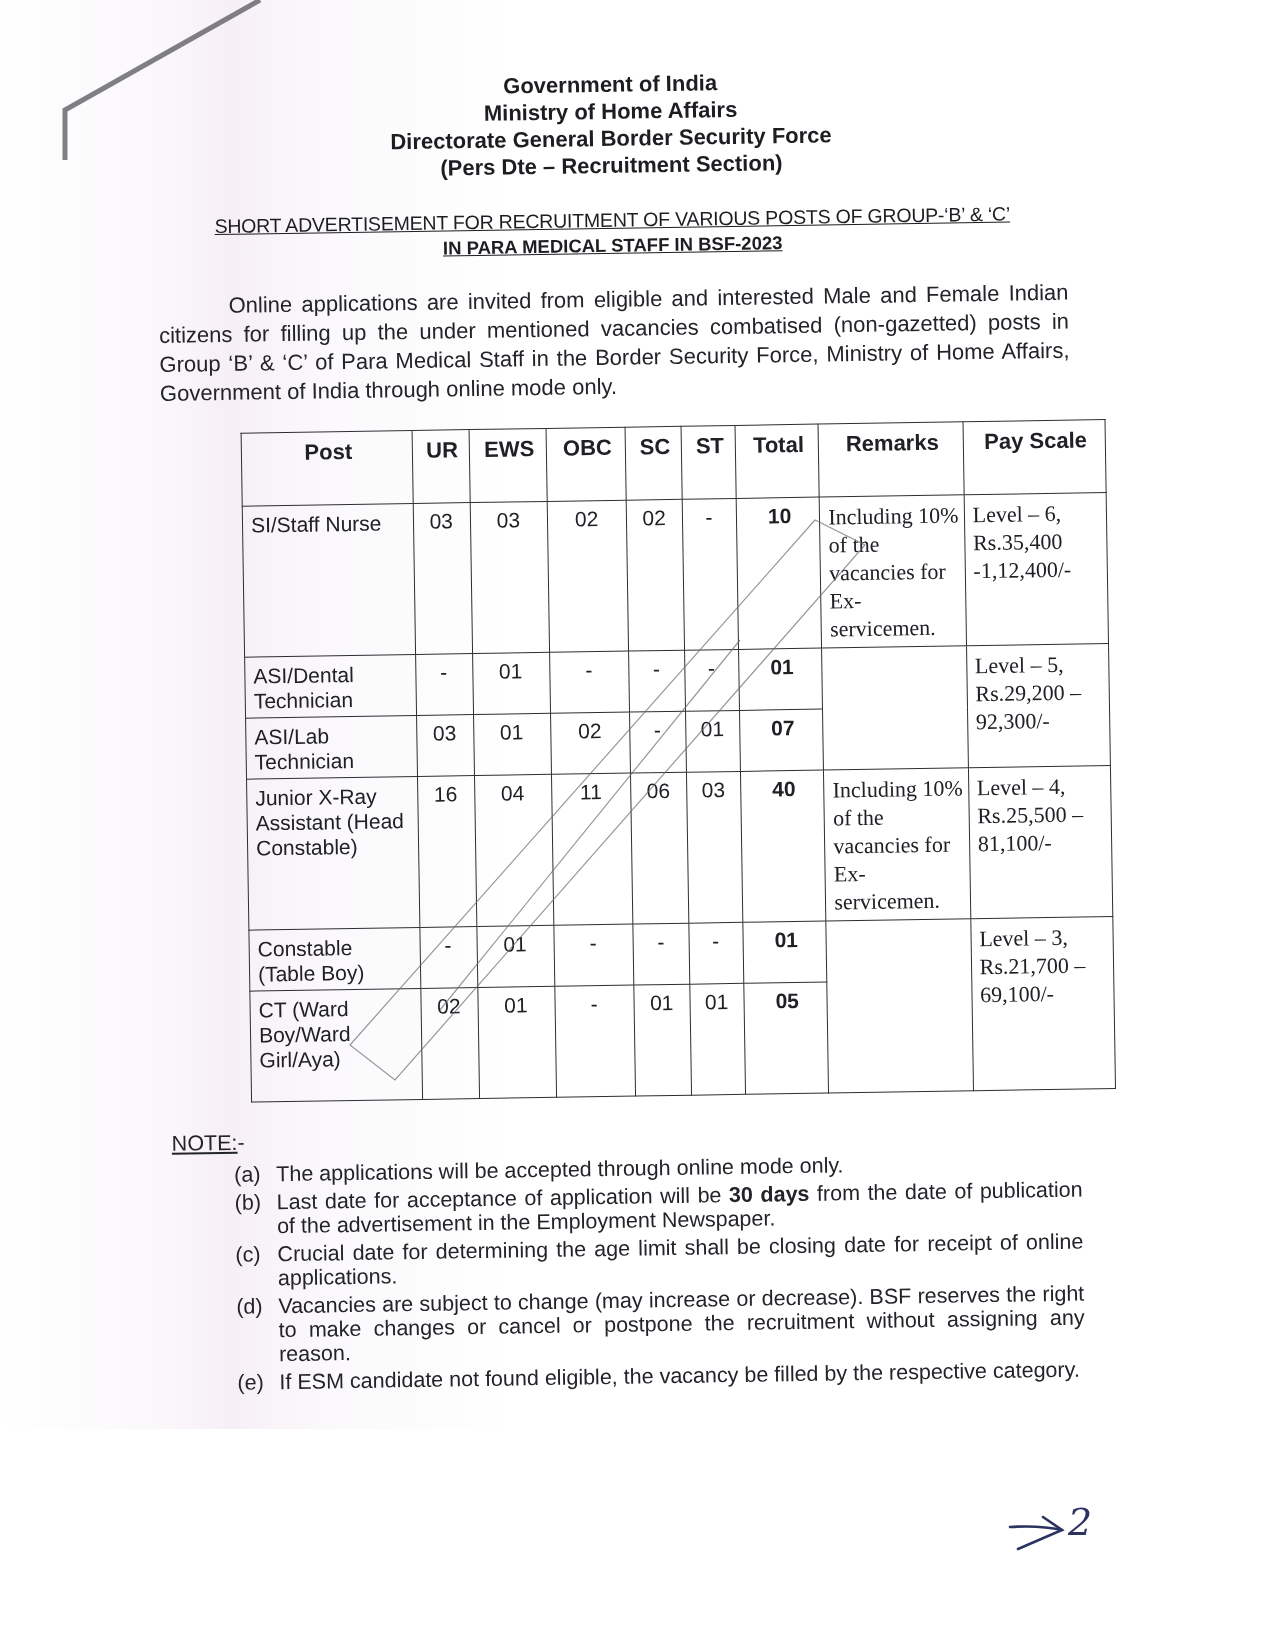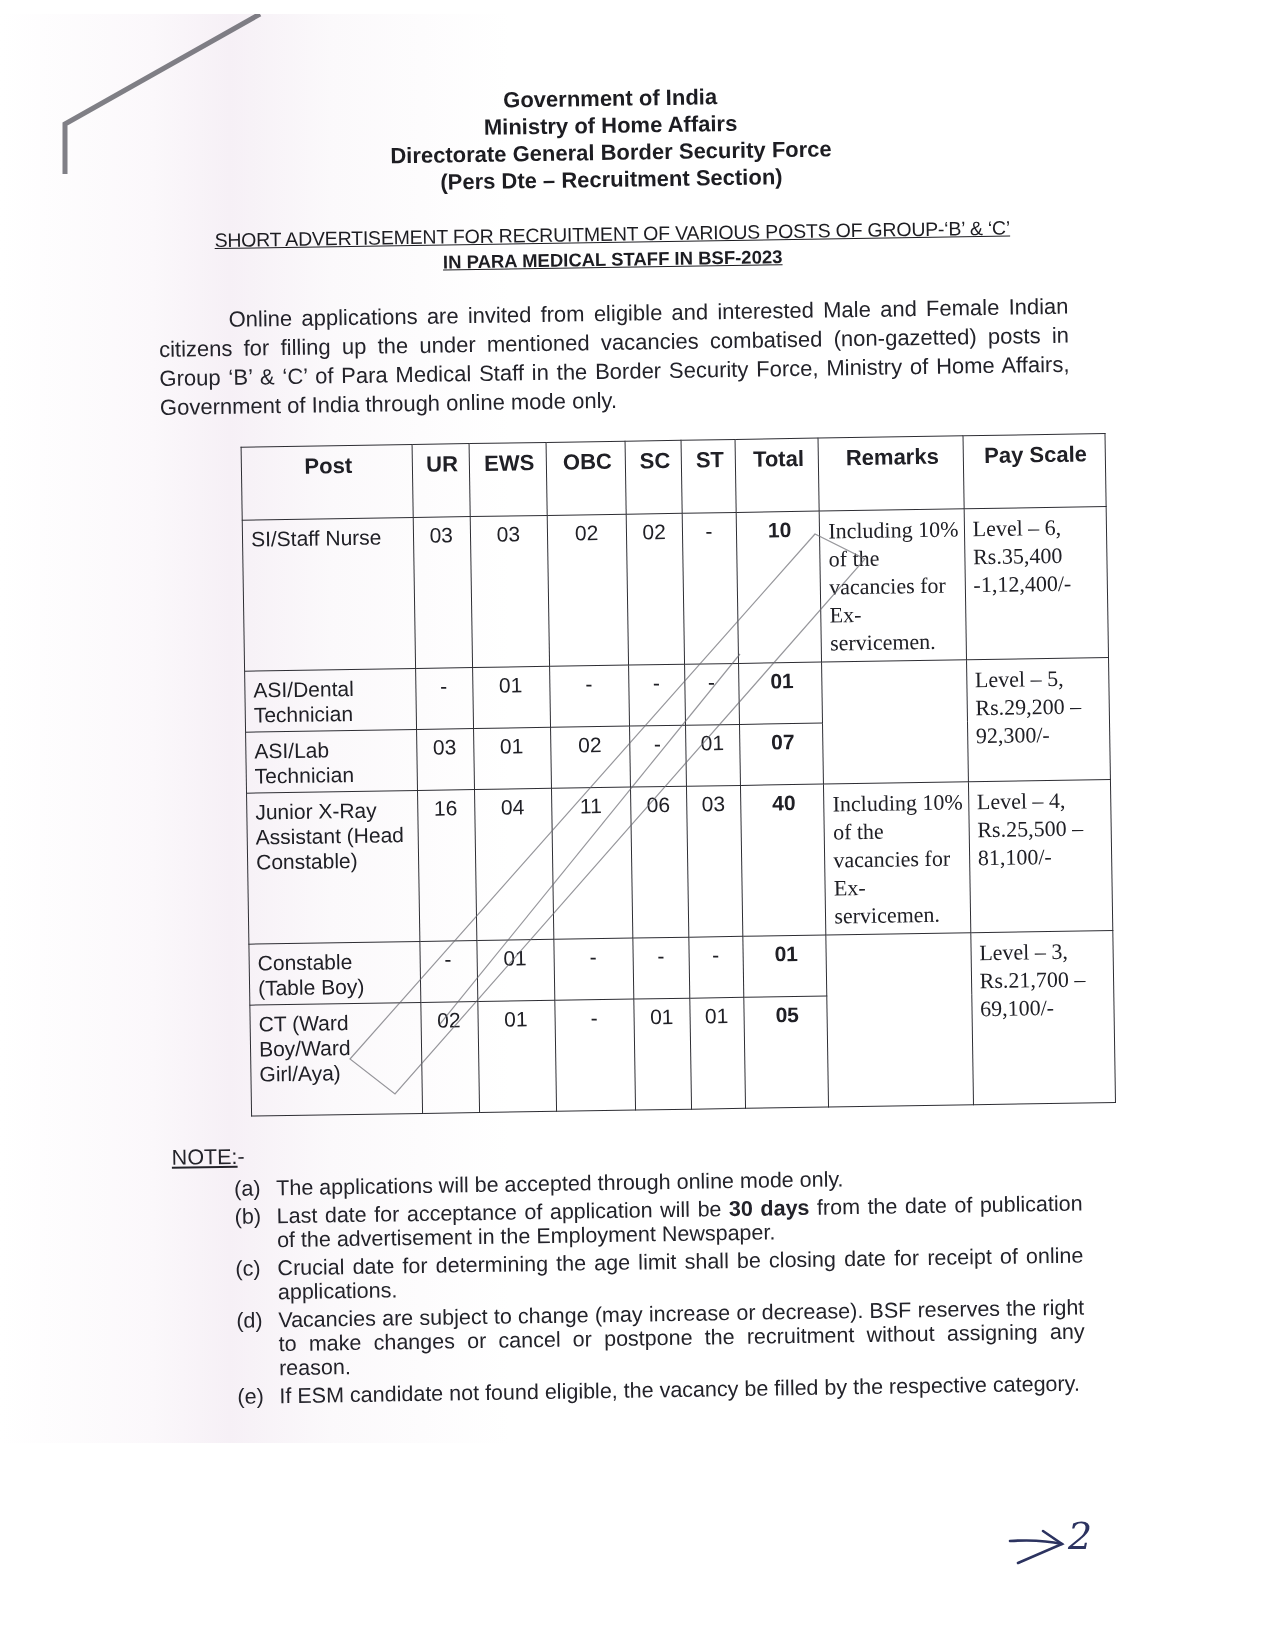--- a/index.html
+++ b/index.html
@@ -10,21 +10,21 @@
     body {
       width: 1275px;
       height: 1651px;
       position: relative;
       overflow: hidden;
       font-family: "Liberation Sans", sans-serif;
       color: #1b1b1f;
     }
     .page {
       position: absolute;
-      left: 0; top: 14px;
+      left: 0; top: 0;
       width: 1275px; height: 1429px;
       background: linear-gradient(90deg, #ffffff 0%, #fbf8fb 12%, #f6f0f6 18%, #fbf9fb 26%, #ffffff 40%, #ffffff 100%);
     }
     .fold {
       position: absolute;
       left: 30px; top: 0;
       width: 260px; height: 160px;
     }
     .content {
       position: absolute;

